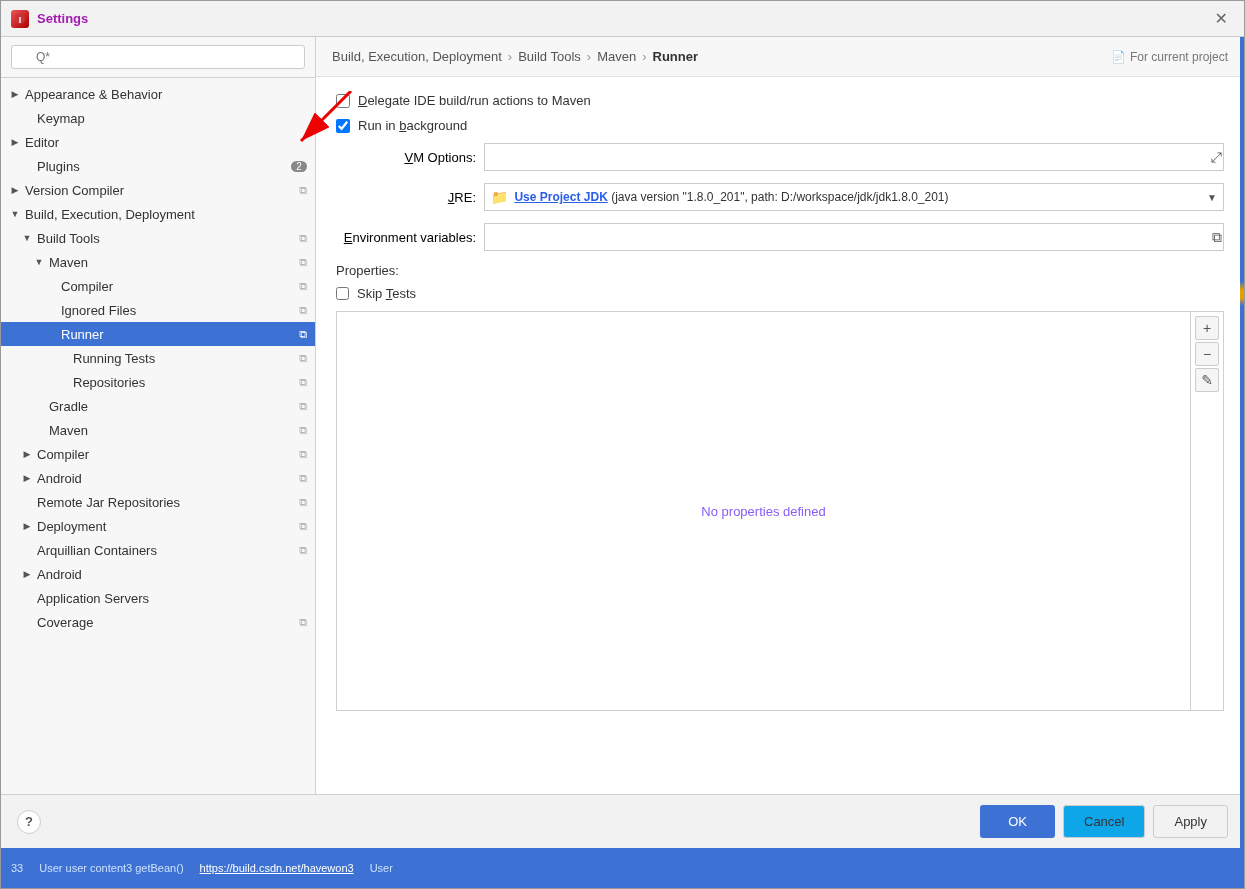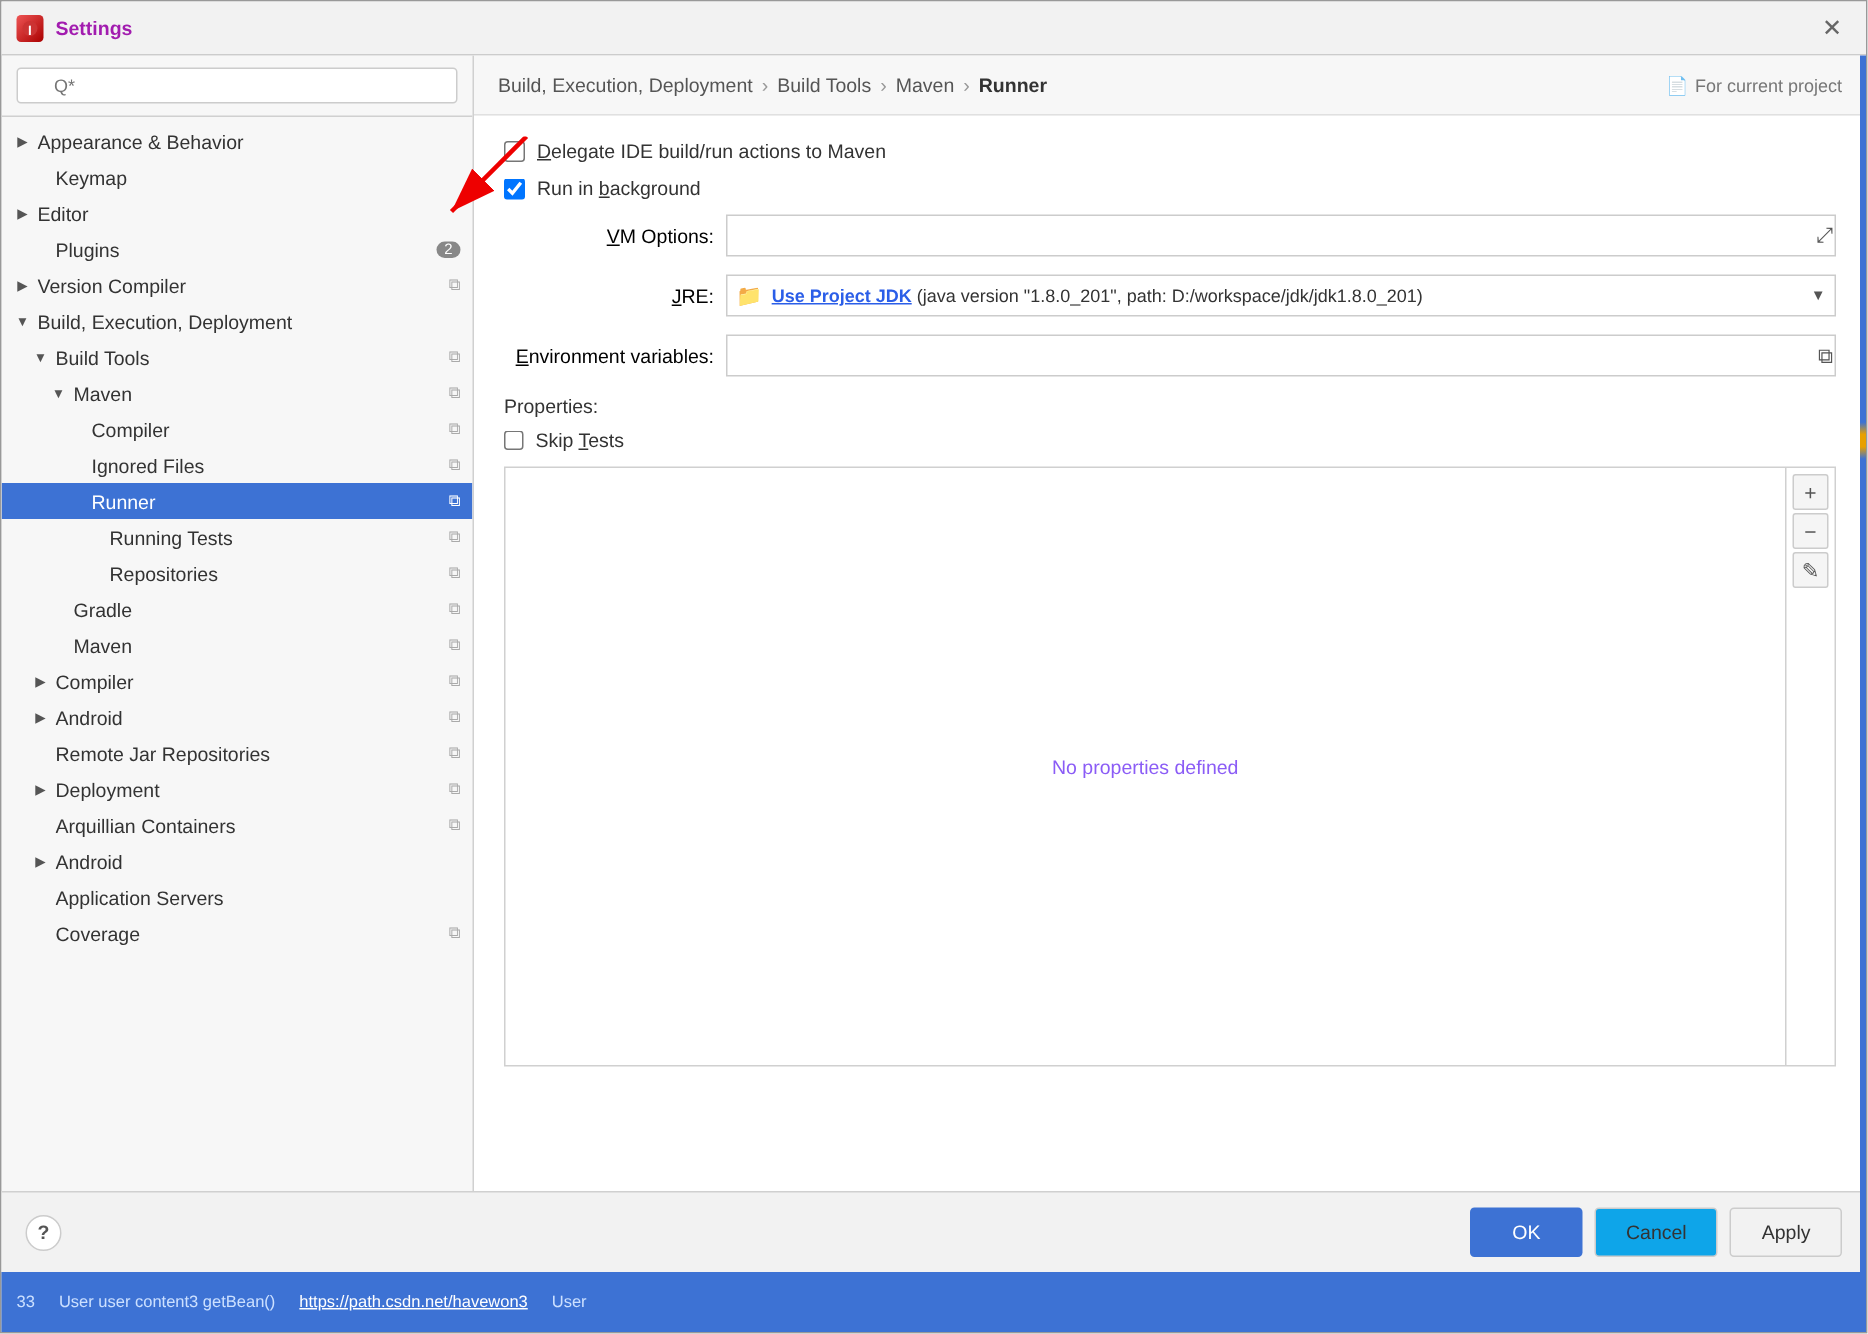--- a/index.html
+++ b/index.html
@@ -791,17 +791,17 @@
     <div class="action-buttons">
       <button class="btn-ok">OK</button>
       <button class="btn-cancel">Cancel</button>
       <button class="btn-apply">Apply</button>
     </div>
   </div>
 
   <div class="status-bar">
     <span class="status-text">33</span>
     <span class="status-text">User user   content3  getBean()</span>
-    <span class="status-link">https://path.csdn.net/havewon3</span>
+    <span class="status-link">https://build.csdn.net/havewon3</span>
     <span class="status-text">User</span>
   </div>
 
 </div>
 
 </body></html>

